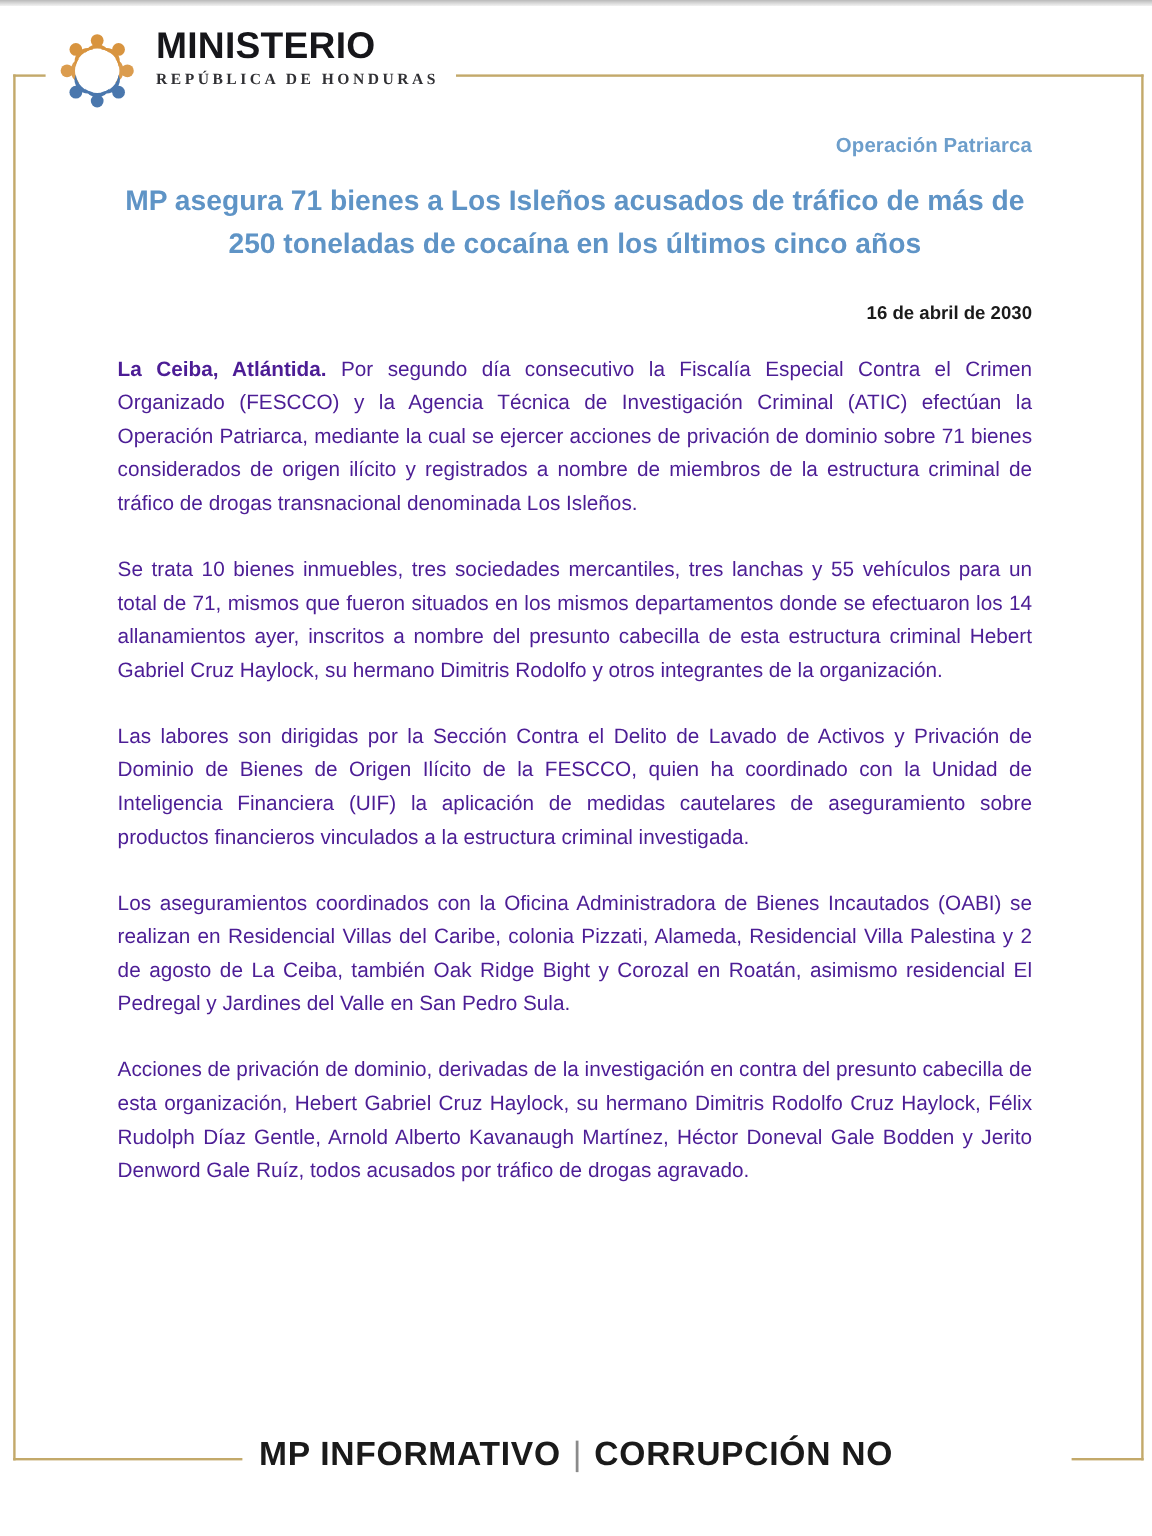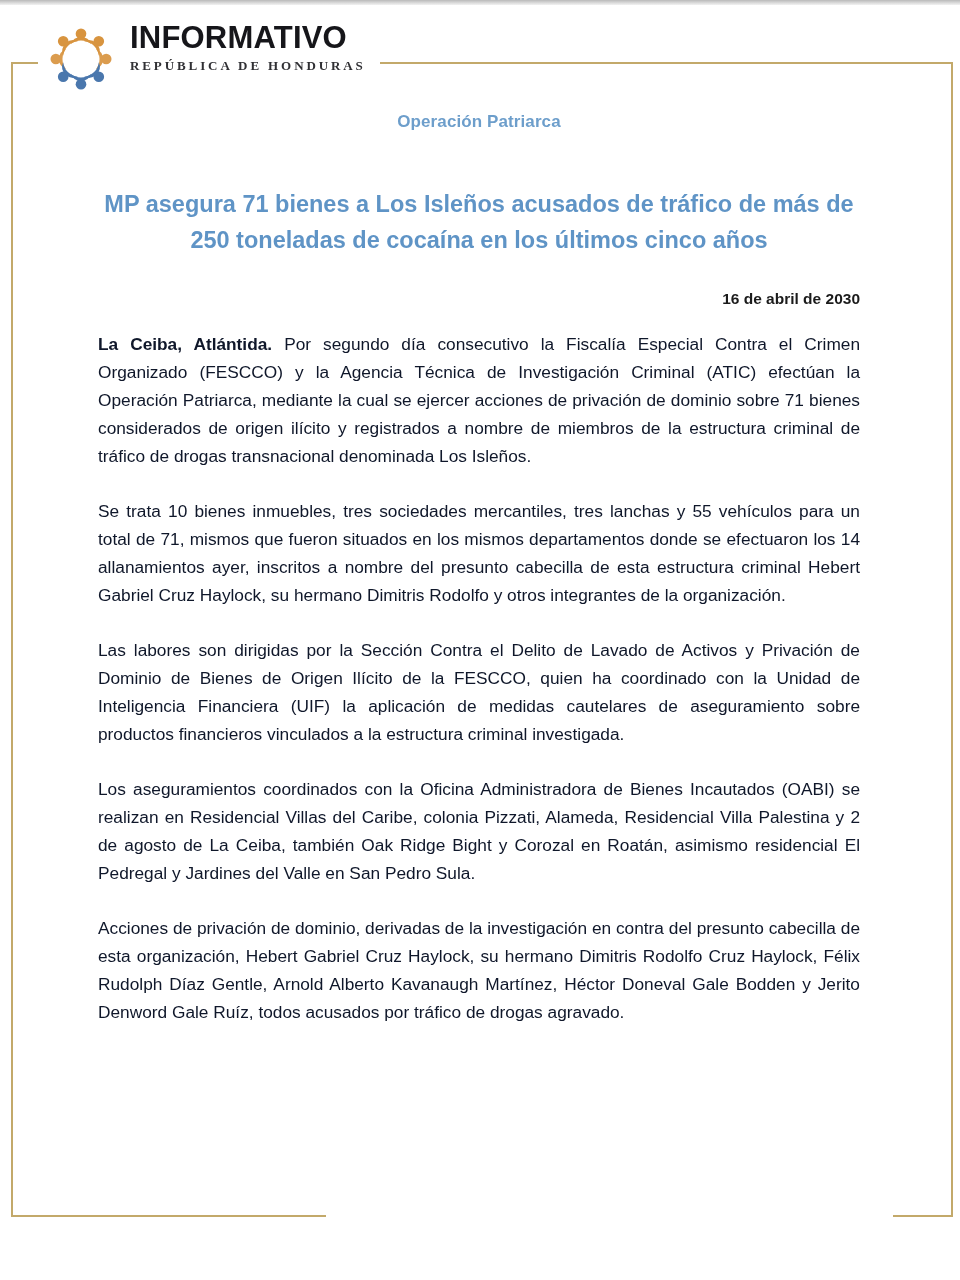--- a/index.html
+++ b/index.html
@@ -117,29 +117,29 @@
 
   
   .doc-body {
     position: absolute;
     left: 98px;
     top: 112px;
     width: 762px;
   }
 
   .kicker {
-    text-align: center;
+    text-align: right;
     font-size: 17px;
     font-weight: bold;
     color: #6d9ecb;
     letter-spacing: 0.1px;
   }
 
   .headline {
-    margin-top: 54px;
+    margin-top: 17px;
     text-align: center;
     font-size: 23.5px;
     font-weight: bold;
     line-height: 36px;
     color: #5f94c6;
     padding: 0 6px;
   }
 
   .dateline {
     margin-top: 32px;
@@ -150,21 +150,21 @@
   }
 
   .article {
     margin-top: 22px;
   }
 
   .article p {
     margin: 0 0 27px 0;
     font-size: 17.3px;
     line-height: 28px;
-    color: #0f172a;
+    color: #4c1d95;
     text-align: justify;
     text-justify: inter-word;
     hyphens: none;
   }
   .article p:last-child {
     margin-bottom: 15px;
   }
 
   .place-lead {
     font-weight: bold;
@@ -252,21 +252,21 @@
               <circle cx="50" cy="16" r="7.2"></circle>
               <path d="M36 30 a15 15 0 0 1 28 0 a22 22 0 0 0 -28 0 z"></path>
             </g>
           </g>
           <circle cx="50" cy="50" r="21" fill="#ffffff"></circle>
         </g>
       </svg>
     </div>
 
     <div class="wordmark">
-      <div class="wordmark-line">INFORMATIVO</div>
+      <div class="wordmark-line">MINISTERIO</div>
       <div class="wordmark-sub">REPÚBLICA DE HONDURAS</div>
     </div>
   </div>
 
   <div class="doc-body">
 
     <div class="kicker">Operación Patriarca</div>
 
     <div class="headline">MP asegura 71 bienes a Los Isleños acusados de tráfico de más de 250 toneladas de cocaína en los últimos cinco años</div>
 
@@ -274,14 +274,17 @@
 
     <div class="article">
       <p><span class="place-lead">La Ceiba, Atlántida.</span><span> Por segundo día consecutivo la Fiscalía Especial Contra el Crimen Organizado (FESCCO) y la Agencia Técnica de Investigación Criminal (ATIC) efectúan la Operación Patriarca, mediante la cual se ejercer acciones de privación de dominio sobre 71 bienes considerados de origen ilícito y registrados a nombre de miembros de la estructura criminal de tráfico de drogas transnacional denominada Los Isleños.</span></p>
       <p>Se trata 10 bienes inmuebles, tres sociedades mercantiles, tres lanchas y 55 vehículos para un total de 71, mismos que fueron situados en los mismos departamentos donde se efectuaron los 14 allanamientos ayer, inscritos a nombre del presunto cabecilla de esta estructura criminal Hebert Gabriel Cruz Haylock, su hermano Dimitris Rodolfo y otros integrantes de la organización.</p>
       <p>Las labores son dirigidas por la Sección Contra el Delito de Lavado de Activos y Privación de Dominio de Bienes de Origen Ilícito de la FESCCO, quien ha coordinado con la Unidad de Inteligencia Financiera (UIF) la aplicación de medidas cautelares de aseguramiento sobre productos financieros vinculados a la estructura criminal investigada.</p>
       <p>Los aseguramientos coordinados con la Oficina Administradora de Bienes Incautados (OABI) se realizan en Residencial Villas del Caribe, colonia Pizzati, Alameda, Residencial Villa Palestina y 2 de agosto de La Ceiba, también Oak Ridge Bight y Corozal en Roatán, asimismo residencial El Pedregal y Jardines del Valle en San Pedro Sula.</p>
       <p>Acciones de privación de dominio, derivadas de la investigación en contra del presunto cabecilla de esta organización, Hebert Gabriel Cruz Haylock, su hermano Dimitris Rodolfo Cruz Haylock, Félix Rudolph Díaz Gentle, Arnold Alberto Kavanaugh Martínez, Héctor Doneval Gale Bodden y Jerito Denword Gale Ruíz, todos acusados por tráfico de drogas agravado.</p>
     </div>
   </div>
 
+  <div class="footer-bar">
+    <div class="footer-text"><span>MP INFORMATIVO</span><span class="footer-sep">|</span><span>CORRUPCIÓN NO</span></div>
+  </div>
 
 </div>
 
 </body></html>

